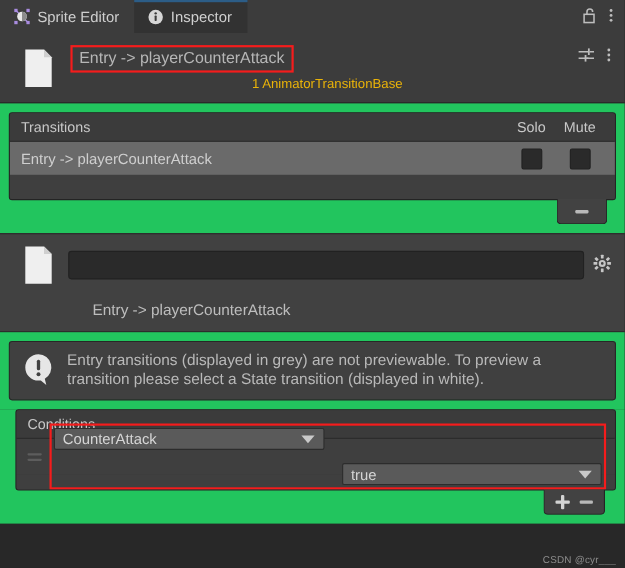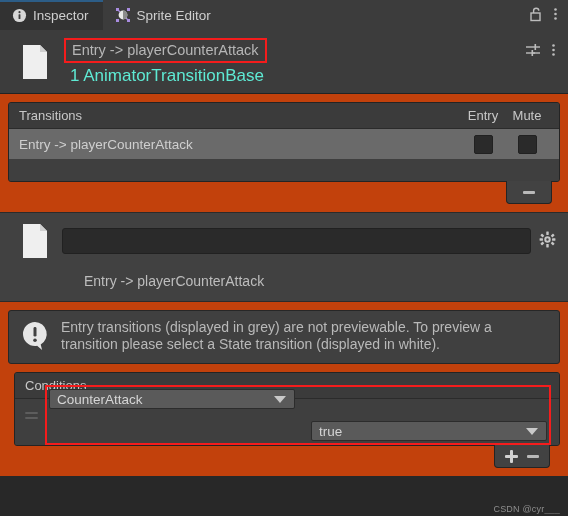--- a/index.html
+++ b/index.html
@@ -75,37 +75,38 @@
     padding: 1px 6px 2px 6px;
     box-sizing: border-box;
   }
   .obj-title {
     font-size: 14.5px;
     color: #b6b6b6;
     line-height: 18px;
     white-space: nowrap;
   }
   .obj-sub {
-    font-size: 17px;
-    color: #5eead4;
+    font-size: 12px;
+    color: #eab308;
     padding-left: 6px;
     margin-top: 3px;
+    text-align: center;
   }
   .obj-header-icons {
     display: flex;
     align-items: center;
     gap: 10px;
     align-self: flex-start;
     margin-top: 12px;
     padding-right: 4px;
   }
 
   
   .section {
-    background: #c2410c;
+    background: #22c55e;
     padding: 8px;
     box-sizing: border-box;
   }
   .panel {
     border: 1px solid #242424;
     border-radius: 3px;
     background: #3f3f3f;
     overflow: hidden;
   }
   .panel-header {
@@ -291,47 +292,47 @@
     color: #8d8d8d;
     letter-spacing: 0.2px;
     pointer-events: none;
   }
   .wm-tail { color: #777; }
 </style>
 </head>
 <body>
 
 <div class="tabbar">
-
-  <div class="tab active">
-    <span class="tab-icon">
-      <svg width="15" height="15" viewBox="0 0 16 16">
-        <circle cx="8" cy="8" r="7" fill="#d6d6d6"></circle>
-        <rect x="7" y="6.6" width="2" height="5.2" rx="0.6" fill="#3c3c3c"></rect>
-        <circle cx="8" cy="4.4" r="1.15" fill="#3c3c3c"></circle>
-      </svg>
-    </span>
-    <span class="tab-label">Inspector</span>
-  </div>
 
   <div class="tab">
     <span class="tab-icon">
       <svg width="16" height="16" viewBox="0 0 16 16">
         <rect x="1" y="1" width="3" height="3" fill="#a98ce0"></rect>
         <rect x="12" y="1" width="3" height="3" fill="#a98ce0"></rect>
         <rect x="1" y="12" width="3" height="3" fill="#a98ce0"></rect>
         <rect x="12" y="12" width="3" height="3" fill="#a98ce0"></rect>
         <line x1="2.5" y1="2.5" x2="13.5" y2="13.5" stroke="#a98ce0" stroke-width="1.2"></line>
         <circle cx="8" cy="8" r="4.4" fill="#e8e8e8"></circle>
         <path d="M8 3.6 A4.4 4.4 0 0 1 8 12.4 Z" fill="#8c8c8c"></path>
       </svg>
     </span>
     <span class="tab-label">Sprite Editor</span>
   </div>
 
+  <div class="tab active">
+    <span class="tab-icon">
+      <svg width="15" height="15" viewBox="0 0 16 16">
+        <circle cx="8" cy="8" r="7" fill="#d6d6d6"></circle>
+        <rect x="7" y="6.6" width="2" height="5.2" rx="0.6" fill="#3c3c3c"></rect>
+        <circle cx="8" cy="4.4" r="1.15" fill="#3c3c3c"></circle>
+      </svg>
+    </span>
+    <span class="tab-label">Inspector</span>
+  </div>
+
   <div class="tabbar-spacer"></div>
 
   <div class="tabbar-right">
     <span>
       <svg width="14" height="16" viewBox="0 0 14 16">
         <rect x="2" y="7" width="9" height="7.5" fill="none" stroke="#bdbdbd" stroke-width="1.4"></rect>
         <path d="M4.6 7 V4.8 a2.6 2.6 0 0 1 5.2 0" fill="none" stroke="#bdbdbd" stroke-width="1.4"></path>
       </svg>
     </span>
     <span>
@@ -378,21 +379,21 @@
       </svg>
     </span>
   </div>
 </div>
 
 <div class="section">
   <div class="panel">
 
     <div class="panel-header">
       <span class="ph-title">Transitions</span>
-      <span class="ph-col">Entry</span>
+      <span class="ph-col">Solo</span>
       <span class="ph-col">Mute</span>
     </div>
 
     <div class="list-row">
       <span class="lr-label">Entry -&gt; playerCounterAttack</span>
       <span class="lr-check-cell">
         <span class="checkbox"></span>
       </span>
       <span class="lr-check-cell">
         <span class="checkbox"></span>

